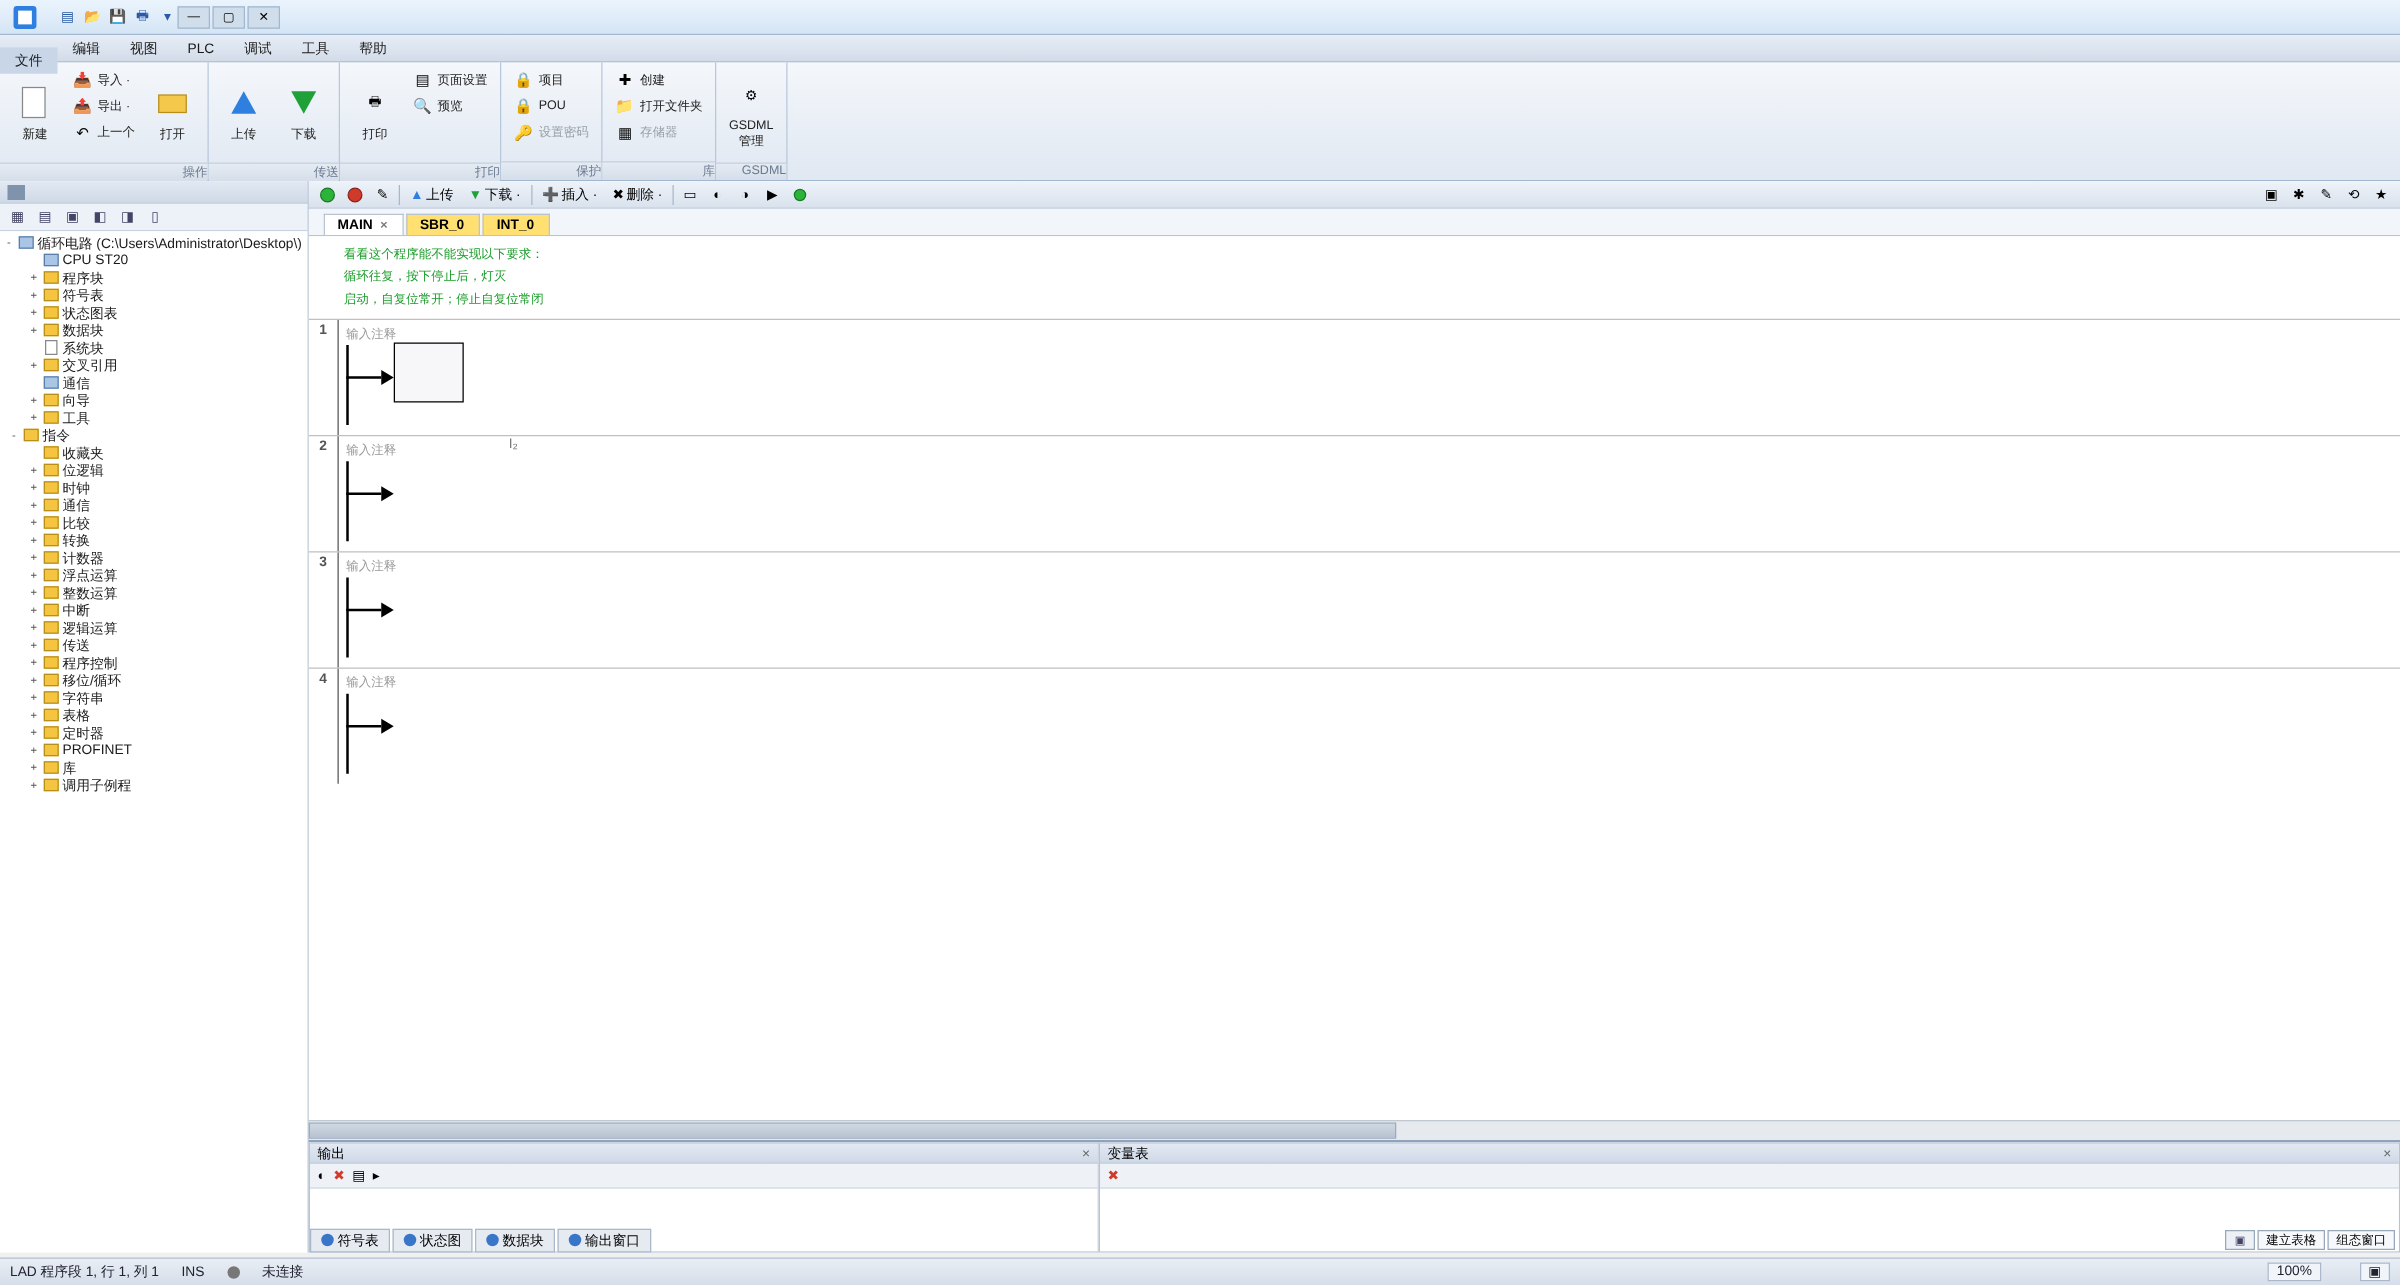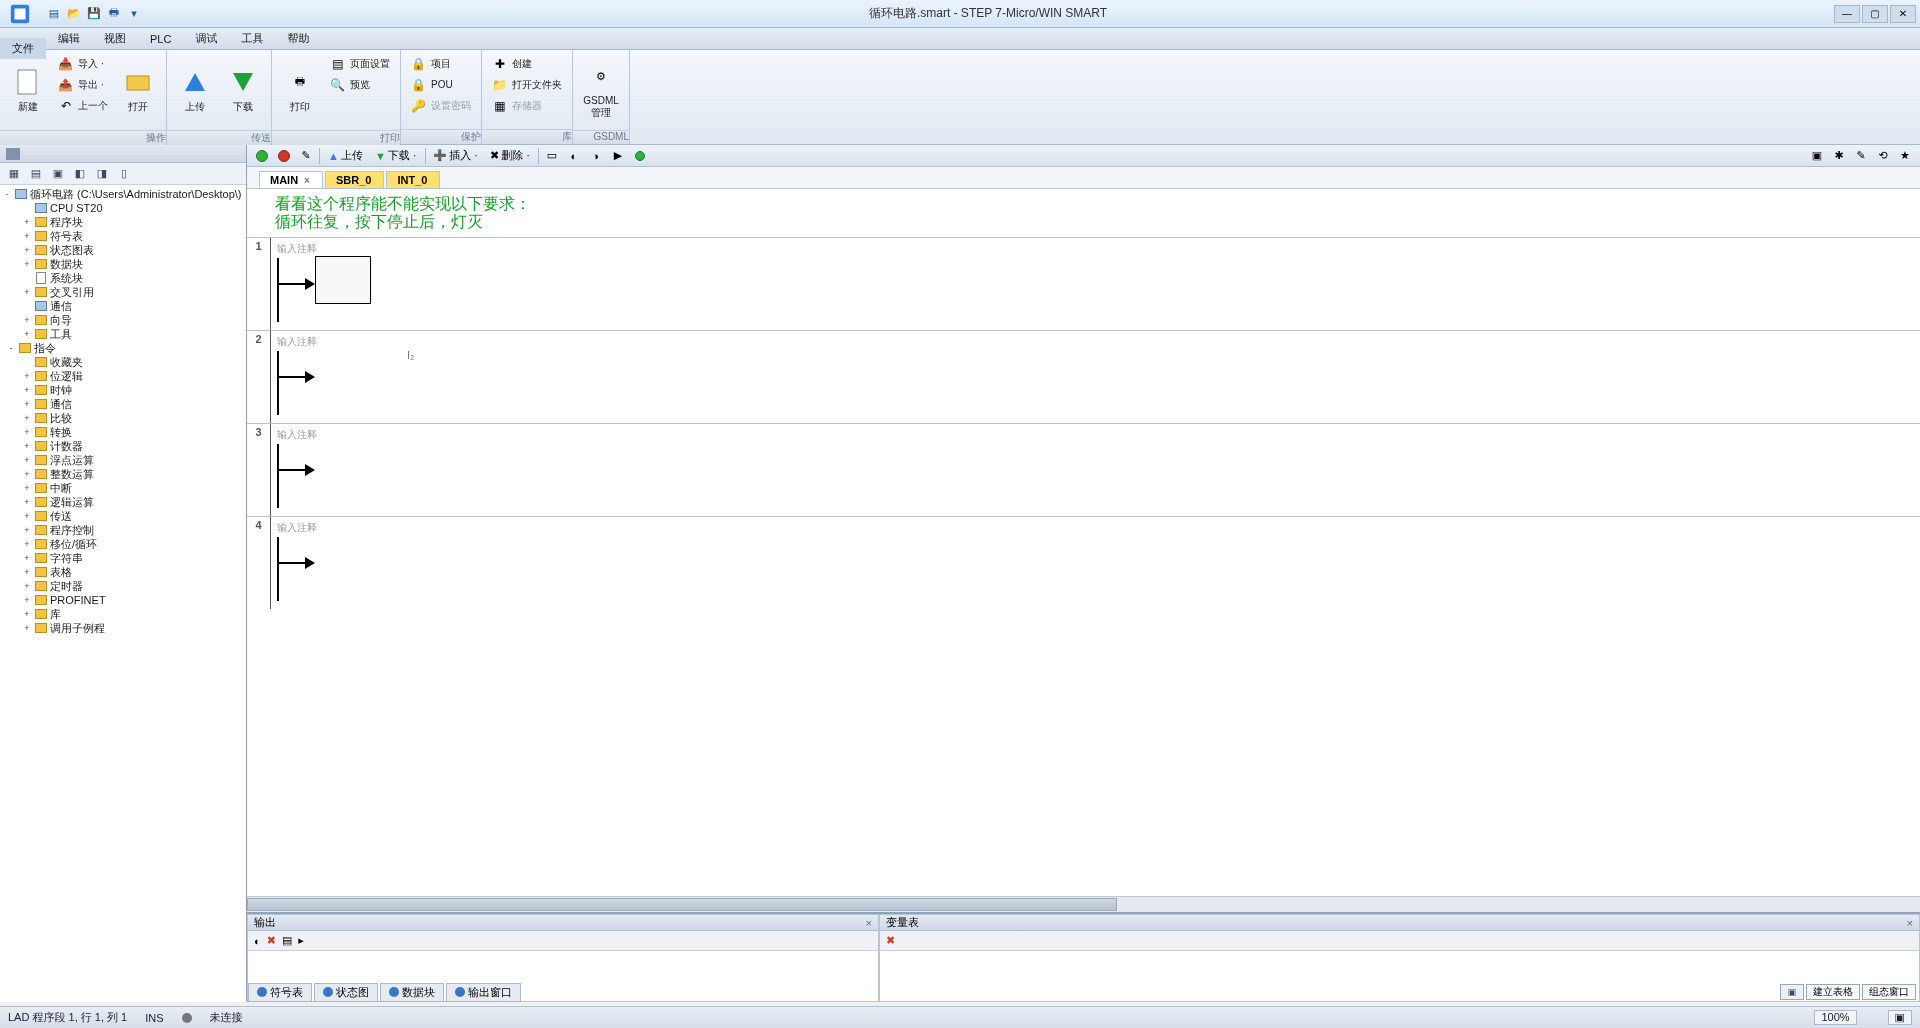--- a/index.html
+++ b/index.html
@@ -57,21 +57,21 @@
 .circle-g { width:12px; height:12px; border-radius:50%; background:#2bb33a; border:1px solid #1a7a25; }
 .circle-r { width:12px; height:12px; border-radius:50%; background:#d03a2a; border:1px solid #8a2418; }
 
 .tabs { height:22px; background:#f2f5f9; display:flex; align-items:flex-end; padding-left:12px; gap:2px; border-bottom:1px solid #b8c4d2; }
 .tab { padding:2px 12px 2px 10px; border:1px solid #b8c4d2; border-bottom:none; background:#fff; font-size:11px; font-weight:bold; display:flex; align-items:center; gap:6px; }
 .tab .x { color:#7a7a7a; font-size:10px; }
 .tab.hl { background:#ffe070; }
 
 .canvas { flex:1; position:relative; overflow:auto; background:#ffffff; }
 .comments { padding:6px 0 6px 28px; }
-.comments div { color:#1a9c2a; font-size:16px; line-height:18px; }
+.comments div { color:#1a9c2a; font-size:10px; line-height:18px; }
 .net { display:flex; border-top:1px solid #c0c0c0; }
 .net .num { width:24px; text-align:center; color:#555; font-weight:bold; padding-top:2px; border-right:1px solid #555; }
 .net .body { flex:1; padding:4px 6px 14px 6px; min-height:92px; position:relative; }
 .net .nt { color:#9a9a9a; font-size:10px; }
 .rail { position:absolute; left:6px; top:20px; bottom:8px; width:2px; background:#000; }
 .rung { position:absolute; left:6px; top:40px; display:flex; align-items:center; }
 .wire { height:2px; background:#000; }
 .arrowhead { width:0; height:0; border-top:6px solid transparent; border-bottom:6px solid transparent; border-left:10px solid #000; }
 .selbox { position:absolute; border:1px solid #000; background:rgba(230,230,235,.3); }
 
@@ -110,21 +110,20 @@
         <rect x="6" y="6" width="12" height="12" fill="#fff"></rect>
       </svg>
   </div>
   <div class="qat">
     <span>▤</span>
     <span>📂</span>
     <span>💾</span>
     <span>🖶</span>
     <span>▾</span>
   </div>
-  <div class="title-text">循环电路.smart - STEP 7-Micro/WIN SMART</div>
   <div class="win-ctrls">
     <span>—</span>
     <span>▢</span>
     <span>✕</span>
   </div>
 </div>
 
 <div class="menubar">
   <div class="mitem active">文件</div>
   <div class="mitem">编辑</div>
@@ -560,20 +559,21 @@
         </div>
       <div class="tab hl">
           <span>INT_0</span>
         </div>
     </div>
 
     <div class="canvas">
       <div class="comments">
         <div>看看这个程序能不能实现以下要求：</div>
         <div>循环往复，按下停止后，灯灭</div>
+        <div>启动，自复位常开；停止自复位常闭</div>
       </div>
       <div id="networks">
           <div class="net">
             <div class="num">1</div>
             <div class="body">
               <div class="nt">输入注释</div>
               <div class="rail"></div>
               <div class="rung">
                 <div class="wire" style="width:28px"></div>
                 <div class="arrowhead"></div>

